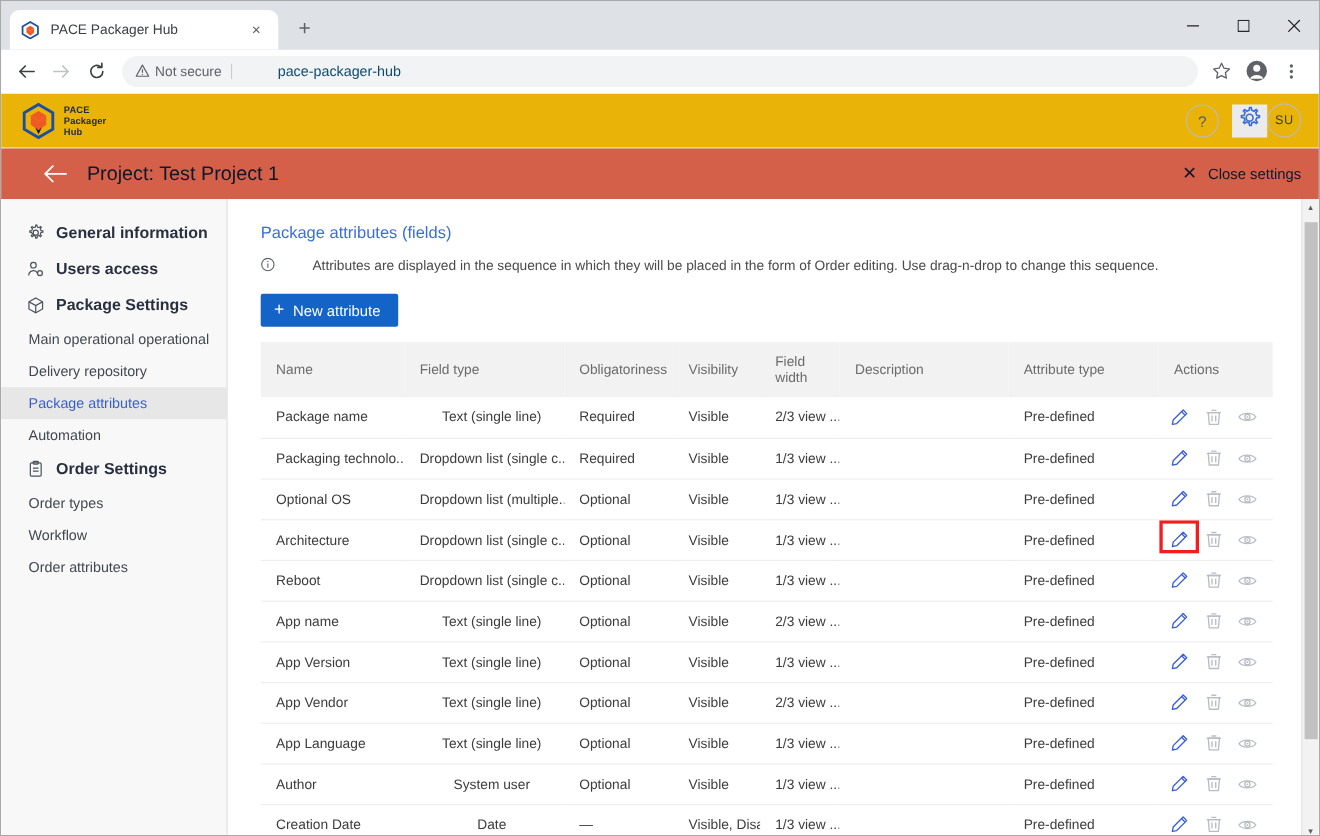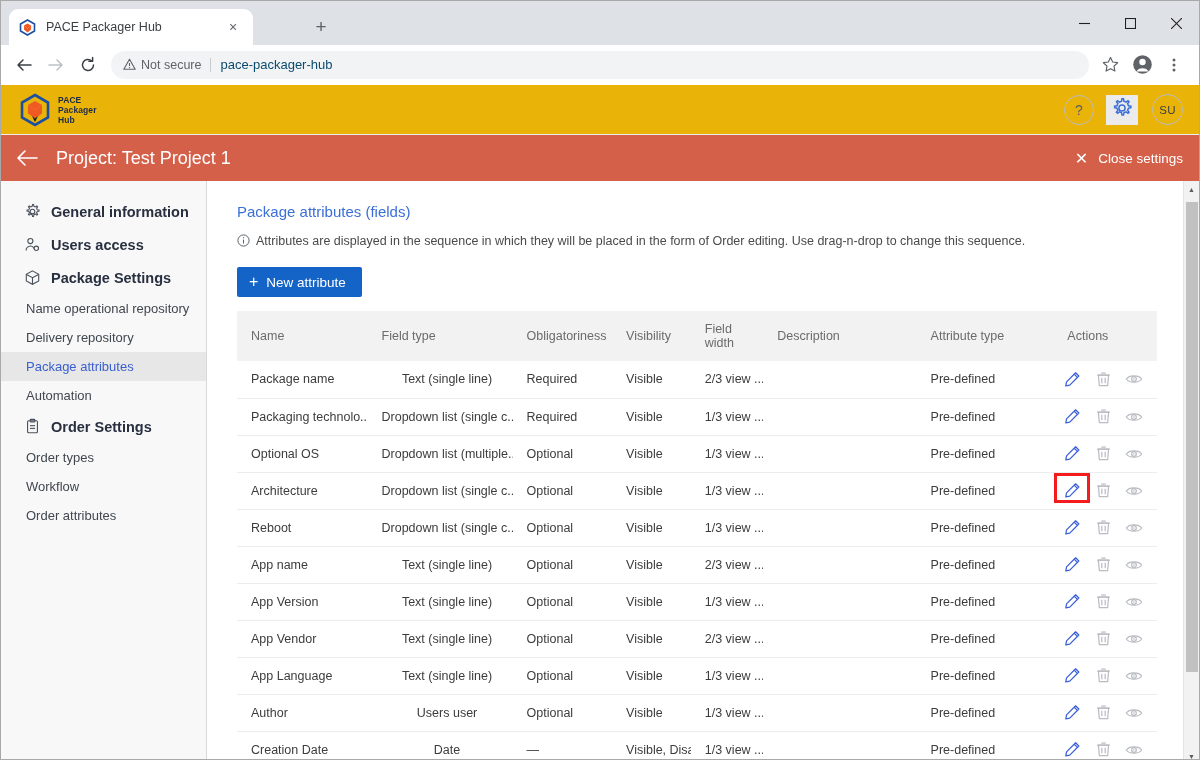--- a/index.html
+++ b/index.html
@@ -13,21 +13,21 @@
   
   .browser {
     width: 1200px; height: 760px;
     display: flex; flex-direction: column;
     border: 1px solid #a9a9a9;
     background: #dee1e6;
   }
   .tabstrip {
     height: 44px; background: #dee1e6;
     display: flex; align-items: flex-end;
-    position: relative; flex: 0 0 44px; gap: 44px;
+    position: relative; flex: 0 0 44px;
   }
   .tab {
     margin-left: 8px;
     width: 244px; height: 36px;
     background: #ffffff;
     border-radius: 9px 9px 0 0;
     display: flex; align-items: center;
     padding: 0 10px;
     position: relative;
   }
@@ -76,20 +76,21 @@
     color: #5f6368; flex: 0 0 30px;
     margin-right: 2px;
   }
   .tb-btn.disabled { color: #bdc1c6; }
   .omnibox {
     flex: 1 1 auto; height: 28px;
     background: #f1f3f4; border-radius: 14px;
     display: flex; align-items: center;
     padding: 0 12px; margin: 0 6px;
     font-size: 12.5px;
+    gap: 32px;
   }
   .notsecure {
     display: flex; align-items: center;
     color: #5f6368; font-size: 12.5px;
     padding-right: 9px;
     border-right: 1px solid #c9ccce;
     margin-right: 9px;
   }
   .notsecure svg { margin-right: 5px; }
   .url { color: #0c4a6e; font-size: 13px; }
@@ -128,29 +129,29 @@
     width: 32px; height: 30px;
     background: #ebebeb;
     display: flex; align-items: center; justify-content: center;
     margin-left: 12px;
   }
   .hdr-avatar {
     width: 31px; height: 31px; border-radius: 50%;
     border: 1px solid #b9bcc2;
     display: flex; align-items: center; justify-content: center;
     color: #3b3f45; font-size: 11.5px;
-    margin-left: 14px; letter-spacing: .3px;
+    letter-spacing: .3px;
   }
 
   
   .project-bar {
     height: 46px; background: #d4604a;
     display: flex; align-items: center;
-    padding: 0 16px 0 13px;
-    color: #ffffff;
+    padding: 0 16px 0 36px;
+    color: #0f172a;
   }
   .back-arrow {
     width: 26px; height: 26px;
     display: flex; align-items: center; justify-content: center;
     margin-right: 16px;
   }
   .project-title { font-size: 18px; font-weight: 400; }
   .close-settings {
     margin-left: auto;
     display: flex; align-items: center;
@@ -195,20 +196,21 @@
     padding: 22px 0 0 30px;
   }
   .page-title {
     font-size: 15px; color: #3a6fd8;
     font-weight: 400; margin-bottom: 14px;
   }
   .info-line {
     display: flex; align-items: flex-start;
     font-size: 12.5px; color: #4a4a4a;
     margin-bottom: 16px;
+    gap: 28px;
   }
   .info-line .i-icon {
     margin-right: 6px; color: #5a6270;
     font-size: 12px; line-height: 15px;
   }
   .new-attr-btn {
     display: inline-flex; align-items: center;
     background: #1463c6; color: #fff;
     height: 30px; padding: 0 16px 0 12px;
     font-size: 13.5px; border-radius: 2px;
@@ -450,21 +452,21 @@
             <svg width="17" height="17" viewBox="0 0 20 20">
                 <g fill="none" stroke="#4a515c" stroke-width="1.3">
                   <polygon points="10,2.2 17.3,6.3 17.3,14 10,18 2.7,14 2.7,6.3"></polygon>
                   <path d="M2.9 6.4 L10 10.2 L17.1 6.4 M10 10.2 L10 18"></path>
                 </g>
               </svg>
           </span>
           <span>Package Settings</span>
         </div>
 
-        <div class="nav-item">Name operational repository</div>
+        <div class="nav-item">Main operational operational</div>
         <div class="nav-item">Delivery repository</div>
         <div class="nav-item active">Package attributes</div>
         <div class="nav-item">Automation</div>
 
         <div class="nav-group">
           <span class="gicon">
             <svg width="17" height="17" viewBox="0 0 20 20">
                 <g fill="none" stroke="#4a515c" stroke-width="1.3">
                   <rect x="4.2" y="3.2" width="11.6" height="14.2" rx="1.2"></rect>
                   <rect x="7.3" y="1.6" width="5.4" height="3" rx="0.8"></rect>
@@ -879,21 +881,21 @@
                           <circle cx="10" cy="9" r="2.6"></circle>
                           <circle cx="10" cy="9" r="0.9" fill="#b9bcc2" stroke="none"></circle>
                         </g>
                       </svg>
                     </span>
                   </div>
                 </td>
               </tr>
               <tr>
                 <td class="c-name">Author</td>
-                <td class="c-ftype">Users user</td>
+                <td class="c-ftype">System user</td>
                 <td class="c-oblig">Optional</td>
                 <td class="c-vis">Visible</td>
                 <td class="c-fw">1/3 view ...</td>
                 <td class="c-desc"></td>
                 <td class="c-atype">Pre-defined</td>
                 <td class="c-act actions-cell">
                   <div class="actions-wrap">
                     <span class="act-icon">
                       <svg width="17" height="17" viewBox="0 0 18 18">
                         <g fill="none" stroke="#3a5fd8" stroke-width="1.3" stroke-linejoin="round">

